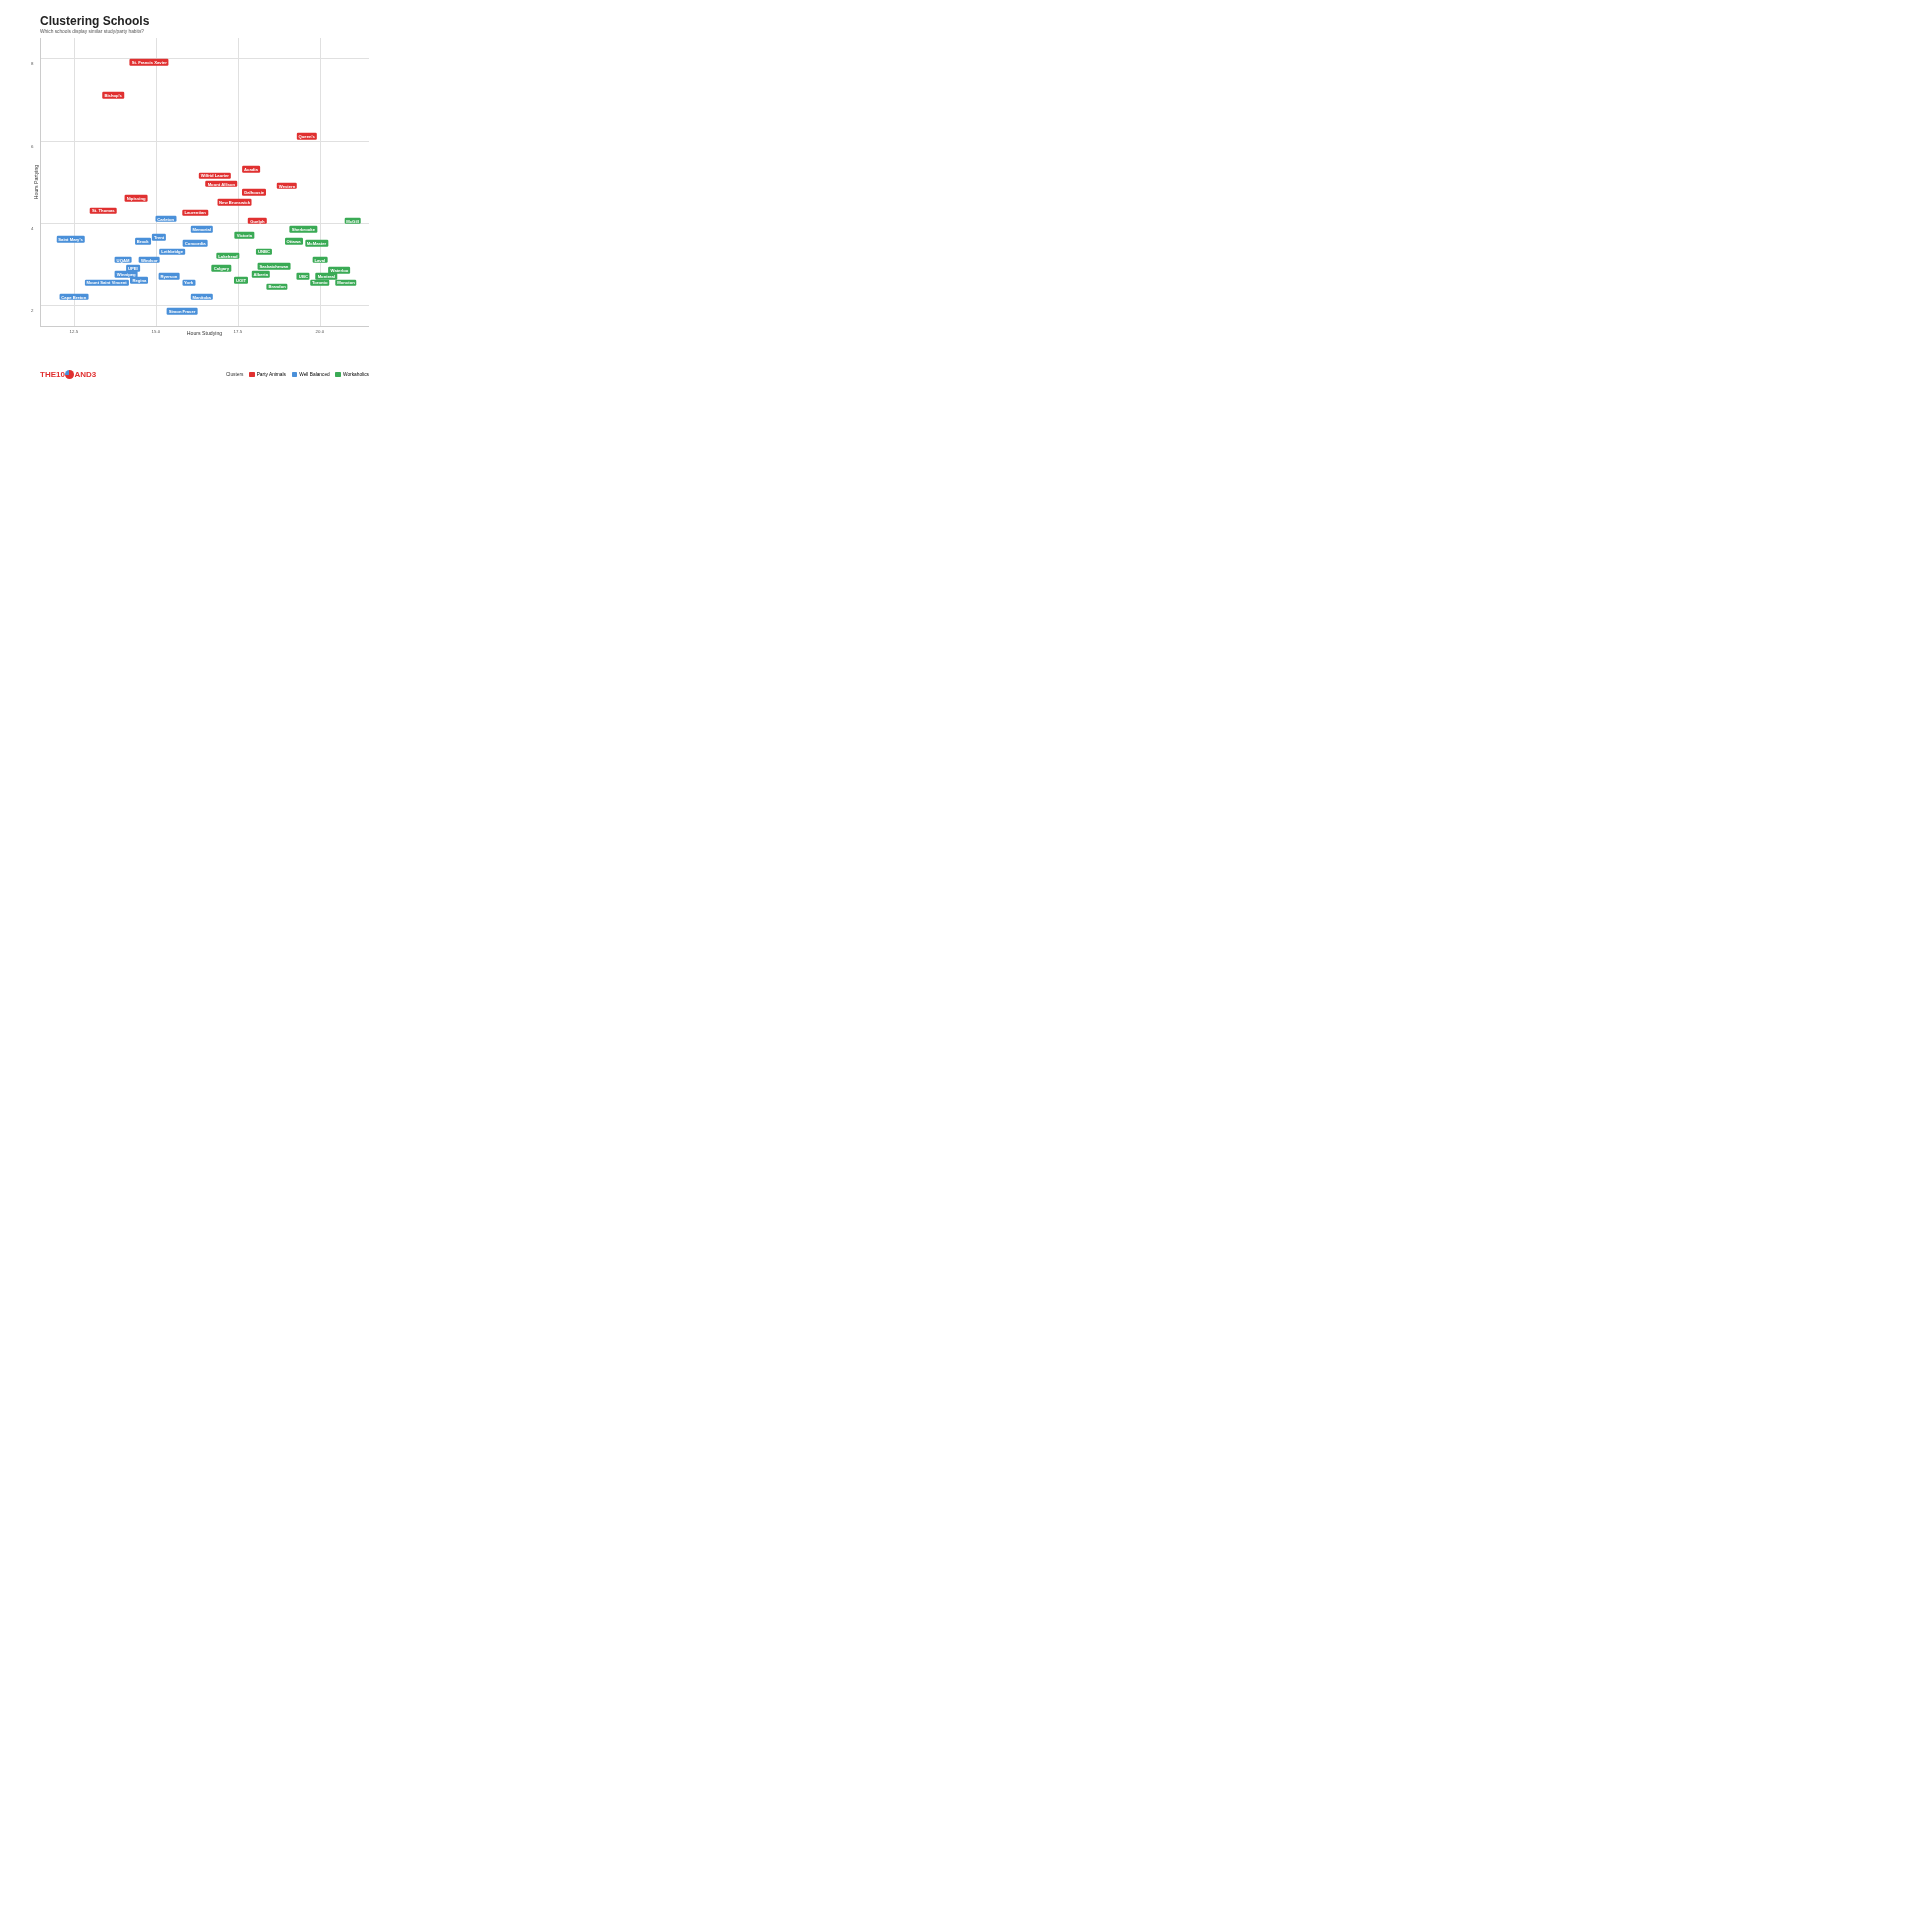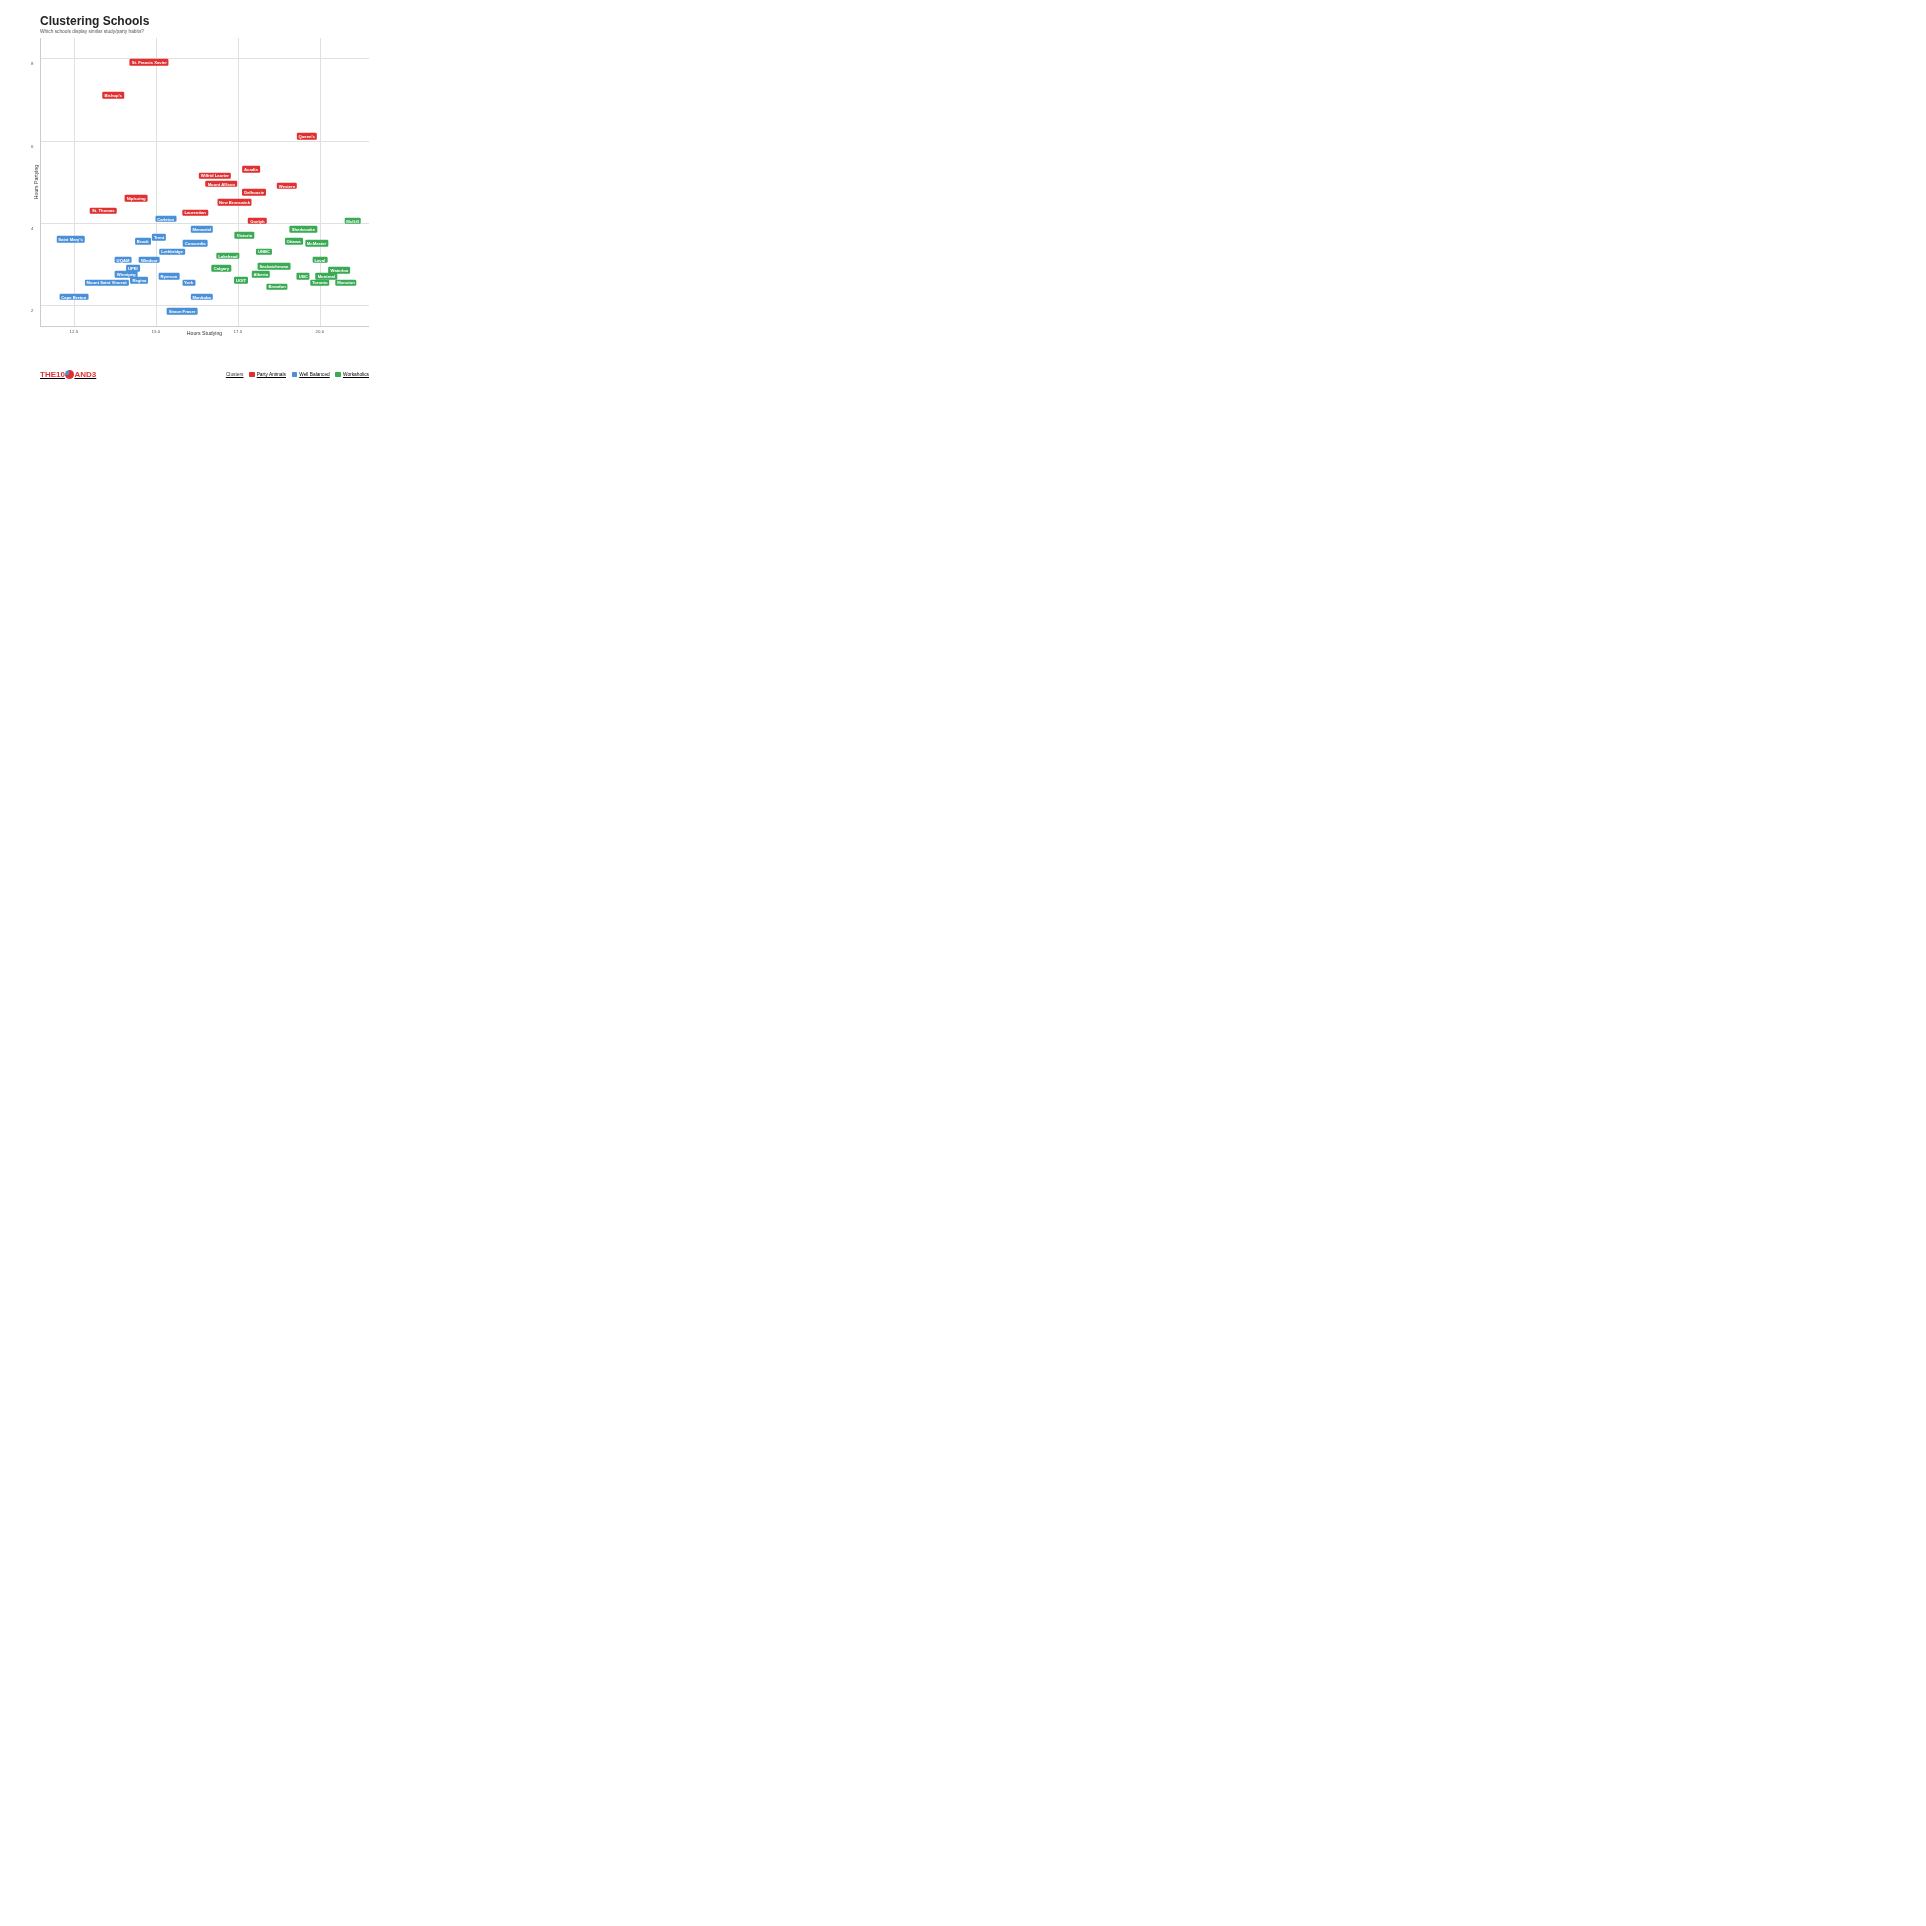--- a/index.html
+++ b/index.html
@@ -90,21 +90,20 @@
     }
     .red { background-color: #e03030; }
     .blue { background-color: #4a90d9; }
     .green { background-color: #3aaa55; }
     .footer {
       display: flex;
       align-items: center;
       width: 369px;
       padding: 3.2px 8px 0 32px;
       gap: 28px;
-      text-decoration: underline;
     }
     .brand {
       display: flex;
       align-items: center;
       gap: 0;
       font-size: 8px;
       font-weight: bold;
     }
     .brand-the { color: #e03030; }
     .brand-pie {

